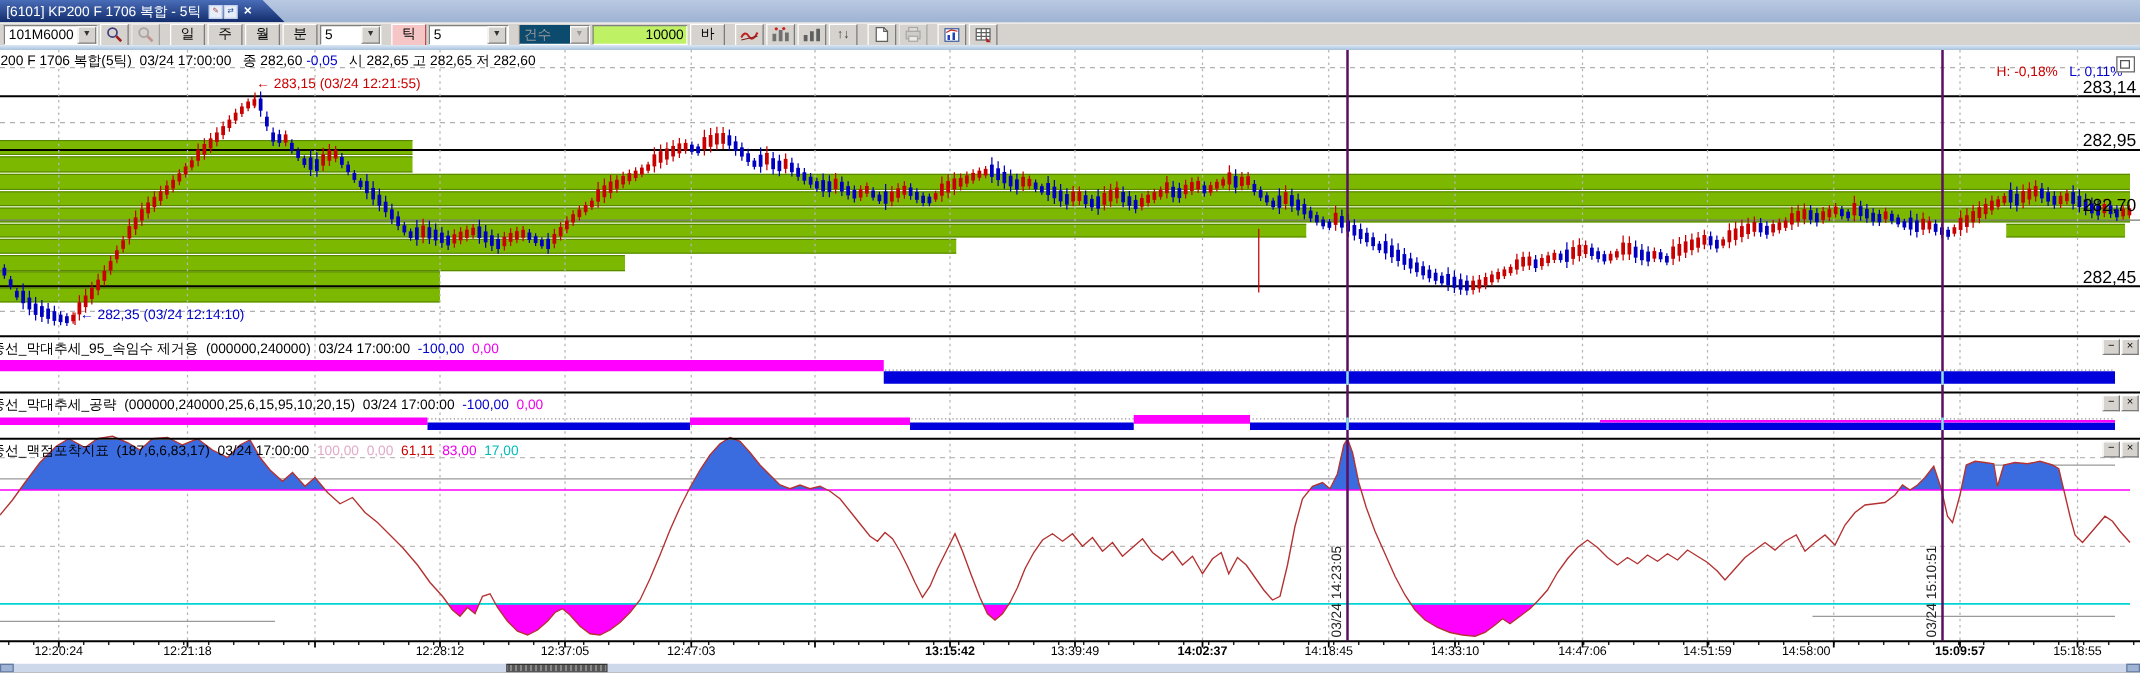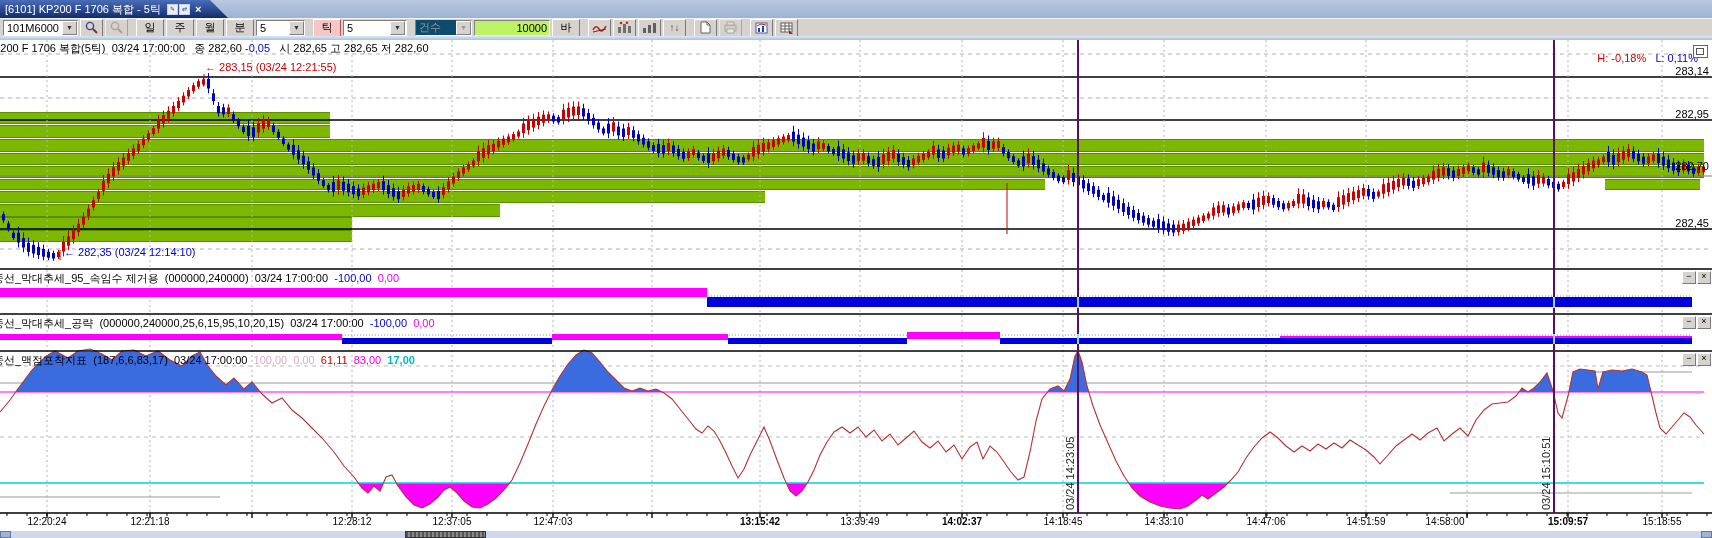--- a/index.html
+++ b/index.html
@@ -33,25 +33,25 @@
     padding:0 3px;cursor:default;}
   .tbb.tick{background:#f6c6c6;border-color:#fff #b05050 #b05050 #fff;}
   .tbi{width:21px;height:16px;background:#d6d3ce;border:1px solid;
     border-color:#fff #7a7a7a #7a7a7a #fff;display:inline-flex;align-items:center;justify-content:center;}
   .numin{height:14px;width:70px;background:#bef264;border:1px solid;border-color:#808080 #fff #fff #808080;
     text-align:right;font-size:11px;line-height:14px;padding:0 2px;}
   .sep{width:4px;}
   
   #overlays{position:absolute;left:0;top:0;width:1712px;height:538px;pointer-events:none;}
   .olabel{position:absolute;font-size:11px;white-space:nowrap;color:#000;}
-  .blue{color:#0000cc;} .red{color:#cc0000;} .mag{color:#ee00ee;} .cyan{color:#00bcbc;font-weight:bold;}
+  .blue{color:#0000cc;} .red{color:#cc0000;} .mag{color:#ee00ee;} .cyan{color:#00bcbc;}
   .faint{color:#e0aac8;text-align:center;}
   .xlabel{position:absolute;font-size:10px;color:#000;transform:translateX(-50%);top:516px;}
   .xlabel.bold{font-weight:bold;}
-  .pricelabel{position:absolute;font-size:11px;color:#000;transform:translate(-100%,-100%);}
+  .pricelabel{position:absolute;font-size:14px;color:#000;transform:translate(-100%,-100%);}
   .rotlabel{position:absolute;font-size:11px;color:#222;transform:rotate(-90deg);
     transform-origin:0 0;width:96px;white-space:nowrap;}
   .panelbtns{position:absolute;display:flex;gap:1px;pointer-events:auto;}
   .pbtn{width:12px;height:11px;background:#d6d3ce;border:1px solid;border-color:#fff #7a7a7a #7a7a7a #fff;
     font-size:9px;line-height:9px;text-align:center;color:#000;cursor:default;}
   .restorebox{position:absolute;width:13px;height:11px;border:1px solid #666;background:#fff;pointer-events:auto;}
   .restorebox:after{content:"";position:absolute;left:2px;top:2px;width:6px;height:5px;border:1px solid #555;}
   
   .hscroll{position:absolute;left:0;top:531px;width:1712px;height:7px;background:#cdd8ea;pointer-events:auto;}
   .harrow{position:absolute;top:0;width:11px;height:7px;background:#9fb4d4;border:1px solid #64799f;box-sizing:border-box;}

